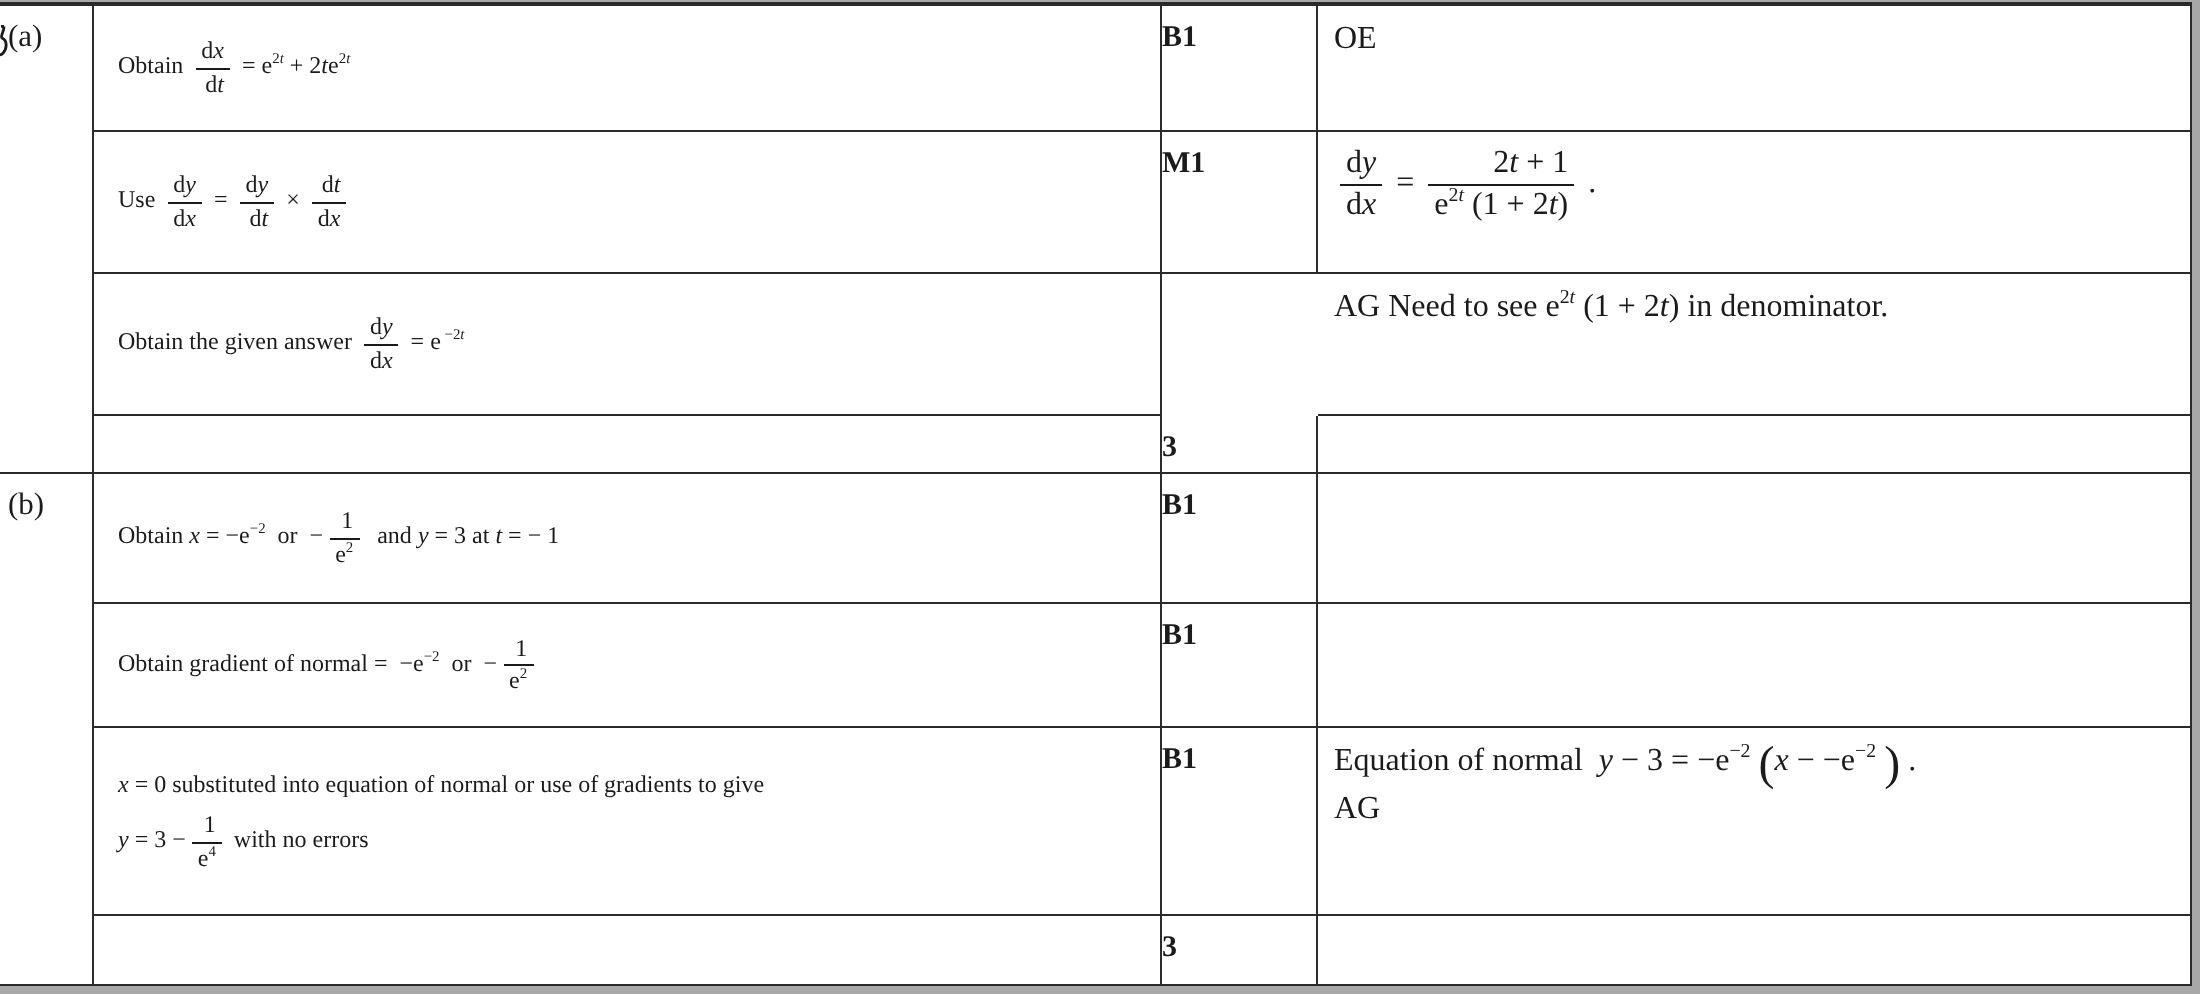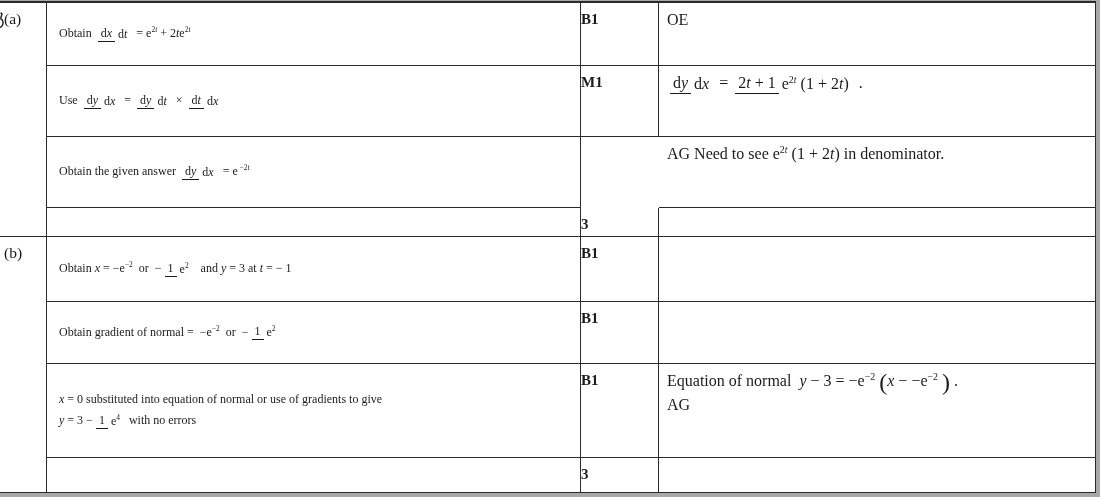--- a/index.html
+++ b/index.html
@@ -49,21 +49,21 @@
   }
   .cm{
     grid-column:4;
     padding:7px 8px 0 8px;
     font-size:16px;line-height:1.3;
   }
   
   i{font-style:italic;}
   sup{font-size:0.62em;line-height:0;vertical-align:super;}
   .fr{
-    display:inline-flex;flex-direction:row;
+    display:inline-flex;flex-direction:column;
     text-align:right;vertical-align:middle;
     margin:0 3px;line-height:1.12;
   }
   .fr .nu{border-bottom:1.3px solid #1b1b1b;padding:0 3px 1px 3px;}
   .fr .de{padding:1px 3px 0 3px;}
   .bp{font-size:1.5em;line-height:0;vertical-align:-0.18em;font-weight:normal;}
   .cm div{margin:0 0 3px 0;}
   .main .l2{margin-top:6px;}
 </style>
 </head>

